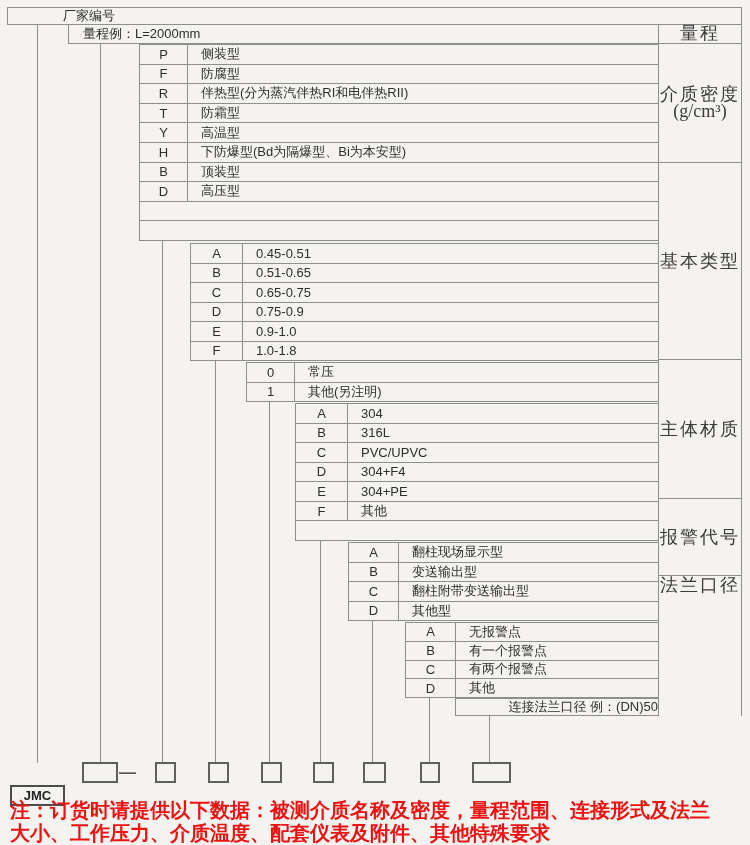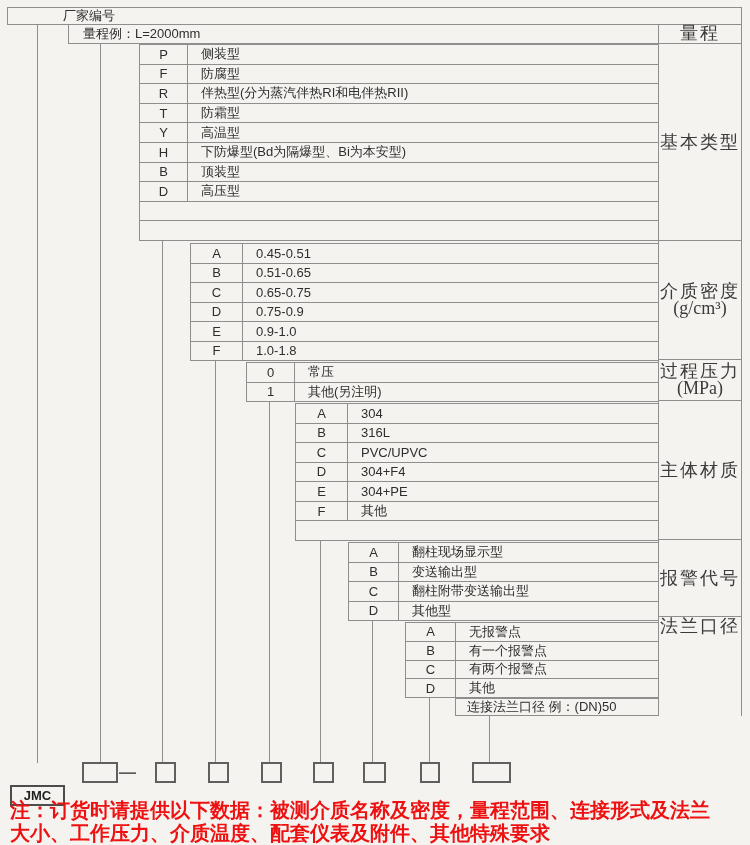--- a/index.html
+++ b/index.html
@@ -199,38 +199,34 @@
     <div class="trow">
         <span class="code">C</span>
         <span class="desc">有两个报警点</span>
       </div>
     <div class="trow">
         <span class="code">D</span>
         <span class="desc">其他</span>
       </div>
   </div>
 
-  <div class="abs sec" style="left:455px;top:698px;width:203px;height:18px;display:flex;align-items:center;padding-left:11px;font-size:13px;border-bottom:1px solid var(--ln);box-sizing:border-box;">
+  <div class="abs sec" style="left:455px;top:698px;width:203px;height:18px;display:flex;align-items:center;padding-left:11px;font-size:13px;border-bottom:1px solid var(--ln);box-sizing:border-box;justify-content:flex-end;">
     <span>连接法兰口径 例：(DN)50</span>
   </div>
 
   <div class="abs labelcol">
     <div class="lcell" style="height:20px;">
         <span>量程</span>
       </div>
-    <div class="lcell" style="height:197px;">
-        <span>基本类型</span>
-      </div>
     <div class="lcell" style="height:119px;">
         <span>介质密度</span>
         <span class="unit">(g/cm³)</span>
       </div>
-    <div class="lcell" style="height:41px;">
-        <span>过程压力</span>
-        <span class="unit">(MPa)</span>
+    <div class="lcell" style="height:197px;">
+        <span>基本类型</span>
       </div>
     <div class="lcell" style="height:139px;">
         <span>主体材质</span>
       </div>
     <div class="lcell" style="height:77px;">
         <span>报警代号</span>
       </div>
     <div class="lcell" style="height:19px;border-bottom:none;">
         <span>法兰口径</span>
       </div>

